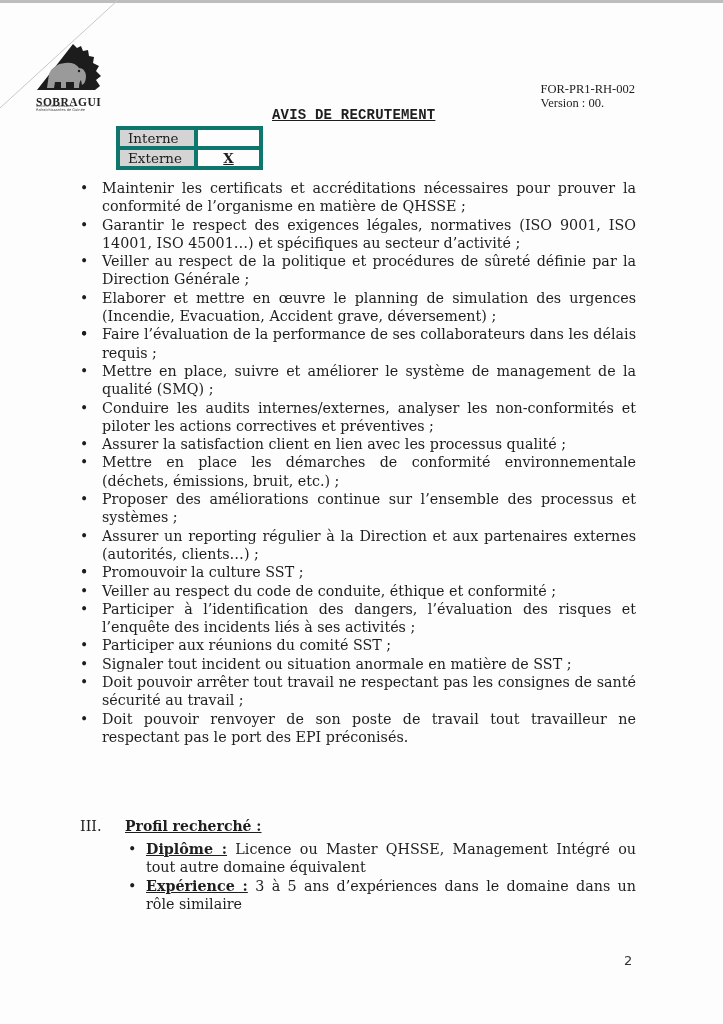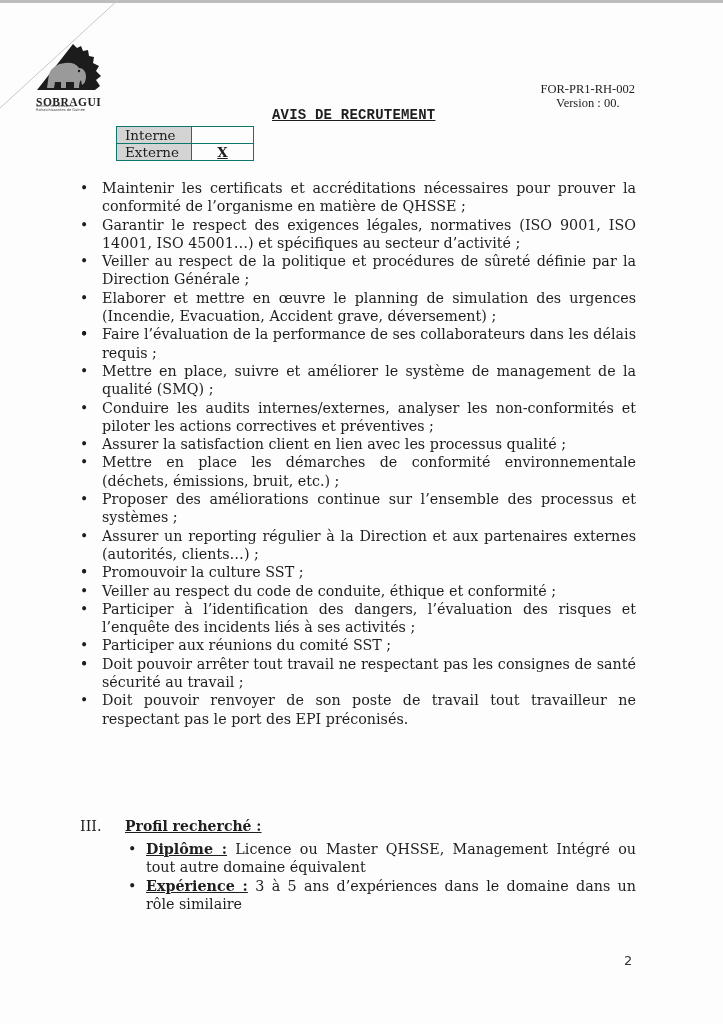--- a/index.html
+++ b/index.html
@@ -5,24 +5,24 @@
   html, body { margin:0; padding:0; }
   body {
     width:723px; height:1024px; background:#fdfdfd; position:relative; overflow:hidden;
     font-family:"DejaVu Serif", "Liberation Serif", serif; color:#1e1e1e;
   }
   .scan-top { position:absolute; left:0; top:0; width:723px; height:3px; background:#bdbdbd; }
   .scan-diag { position:absolute; left:0; top:0; width:723px; height:140px; pointer-events:none; }
   .logo { position:absolute; left:33px; top:38px; width:72px; height:76px; }
   .logo-name { position:absolute; left:36px; top:96px; font-family:Liberation Serif, serif; font-weight:bold; font-size:11.5px; letter-spacing:0.5px; color:#222; }
   .logo-sub { position:absolute; left:36px; top:104px; font-family:"DejaVu Sans", sans-serif; font-size:3.6px; line-height:4.2px; color:#444; width:60px; }
-  .docref { position:absolute; right:88px; top:82px; text-align:center; font-family:"Liberation Serif", serif; font-size:12.5px; line-height:14px; color:#222; }
+  .docref { position:absolute; right:88px; top:82px; text-align:left; font-family:"Liberation Serif", serif; font-size:12.5px; line-height:14px; color:#222; }
   .title { position:absolute; left:272px; top:107px; font-family:Liberation Mono, monospace; font-weight:bold; font-size:14px; text-decoration:underline; letter-spacing:0.2px; }
   table.recruit { position:absolute; left:116px; top:126px; border-collapse:collapse; font-family:"DejaVu Serif", serif; font-size:13.5px; }
-  table.recruit td { border:1px solid #0f766e; height:16px; padding:0 8px; line-height:16px;margin-top:44px; }
+  table.recruit td { border:4px solid #0f766e; height:16px; padding:0 8px; line-height:16px;margin-top:44px; }
   table.recruit td.lbl { background:#d4d4d4; width:58px; }
   table.recruit td.val { width:45px; text-align:center; font-weight:bold; text-decoration:underline; }
   ul.tasks { position:absolute; left:80px; top:179px; width:556px; margin:0; padding:0; list-style:none; font-size:14.3px; line-height:18.3px; }
   ul.tasks li { position:relative; padding-left:22px; text-align:justify; }
   ul.tasks li .bullet { position:absolute; left:0; top:0; font-size:14px; }
   .sec-num { position:absolute; left:80px; top:818px; font-weight:normal; font-size:14.3px; }
   .sec-title { position:absolute; left:125px; top:818px; font-weight:bold; font-size:14px; text-decoration:underline; }
   ul.profile { position:absolute; left:128px; top:840px; width:508px; margin:0; padding:0; list-style:none; font-size:14.3px; line-height:18.3px; }
   ul.profile li { position:relative; padding-left:18px; text-align:justify; }
   ul.profile li .bullet { position:absolute; left:0; top:0; }
@@ -79,21 +79,21 @@
     <li><span class="bullet">•</span><span>Conduire les audits internes/externes, analyser les non-conformités et piloter les actions correctives et préventives ;</span></li>
     <li><span class="bullet">•</span><span>Assurer la satisfaction client en lien avec les processus qualité ;</span></li>
     <li><span class="bullet">•</span><span>Mettre en place les démarches de conformité environnementale (déchets, émissions, bruit, etc.) ;</span></li>
     <li><span class="bullet">•</span><span>Proposer des améliorations continue sur l’ensemble des processus et systèmes ;</span></li>
     <li><span class="bullet">•</span><span>Assurer un reporting régulier à la Direction et aux partenaires externes (autorités, clients…) ;</span></li>
     <li><span class="bullet">•</span></li>
     <li><span class="bullet">•</span><span>Promouvoir la culture SST ;</span></li>
     <li><span class="bullet">•</span><span>Veiller au respect du code de conduite, éthique et conformité ;</span></li>
     <li><span class="bullet">•</span><span>Participer à l’identification des dangers, l’évaluation des risques et l’enquête des incidents liés à ses activités ;</span></li>
     <li><span class="bullet">•</span><span>Participer aux réunions du comité SST ;</span></li>
-    <li><span class="bullet">•</span></li>
+    <li><span class="bullet">•</span><span>Signaler tout incident ou situation anormale en matière de SST ;</span></li>
     <li><span class="bullet">•</span><span>Doit pouvoir arrêter tout travail ne respectant pas les consignes de santé sécurité au travail ;</span></li>
     <li><span class="bullet">•</span><span>Doit pouvoir renvoyer de son poste de travail tout travailleur ne respectant pas le port des EPI préconisés.</span></li>
   </ul>
 
 <div class="sec-num">III.</div>
 <div class="sec-title">Profil recherché :</div>
 
 <ul class="profile">
   <li>
     <span class="bullet">•</span>

